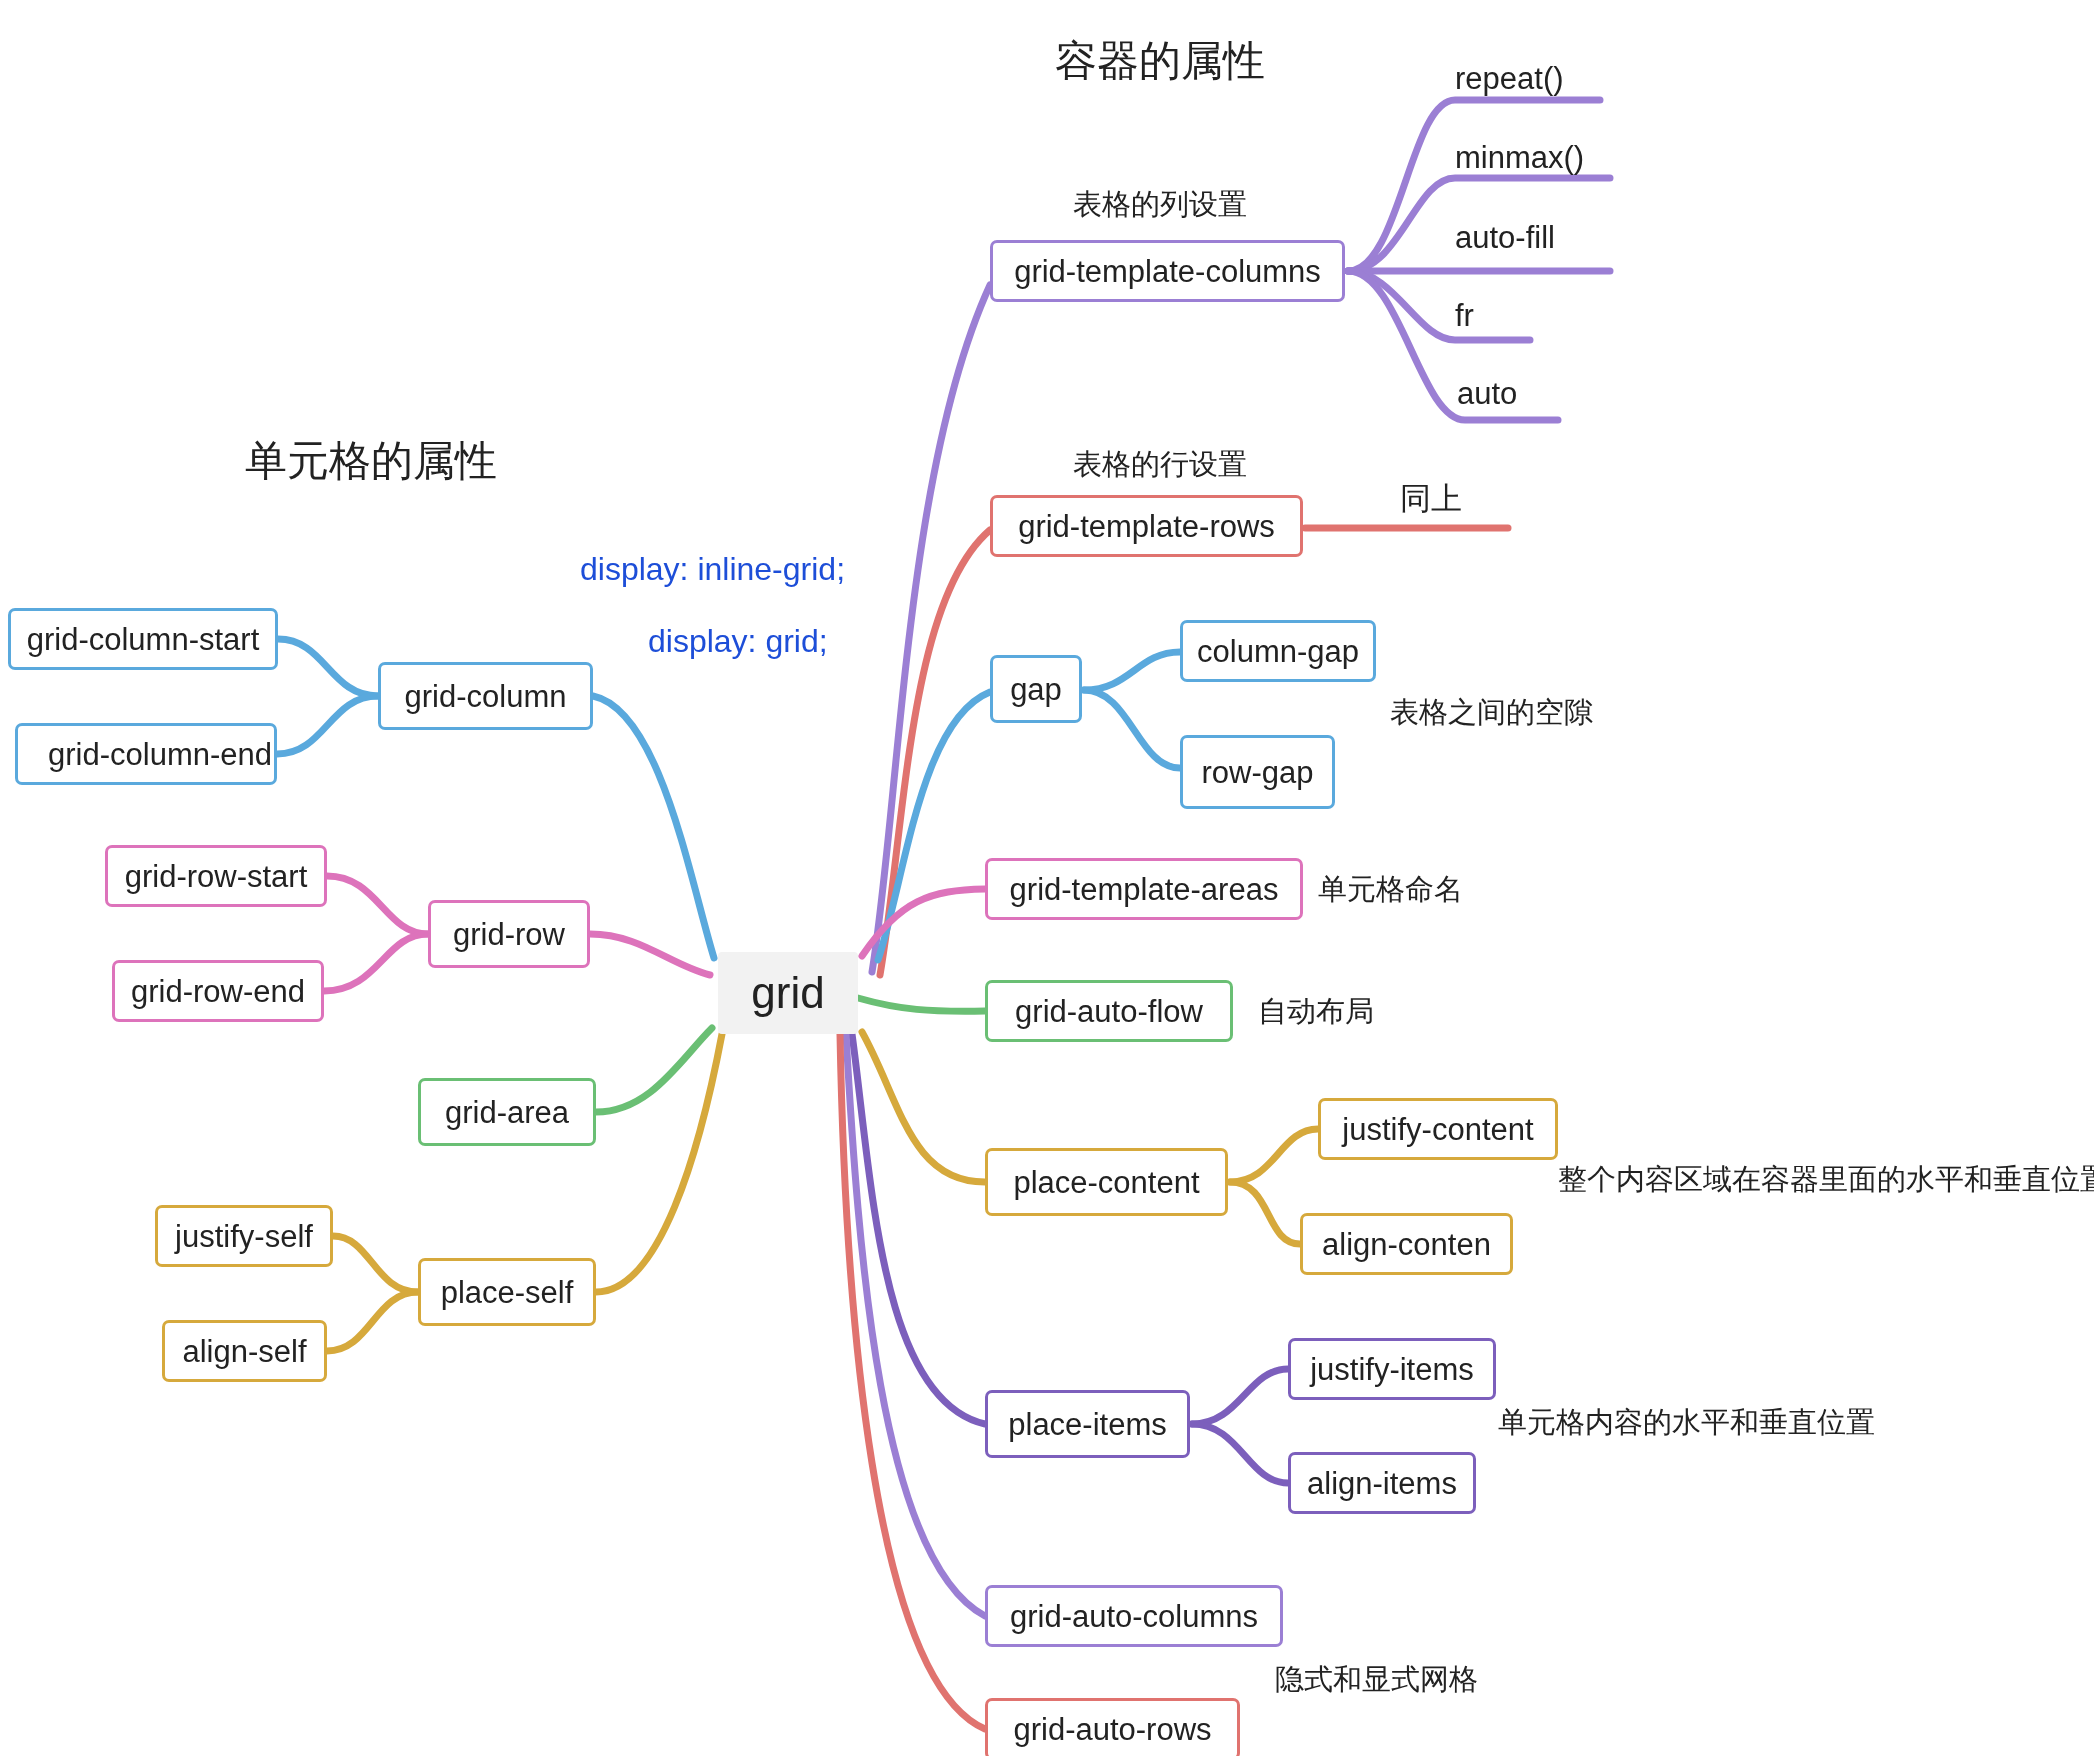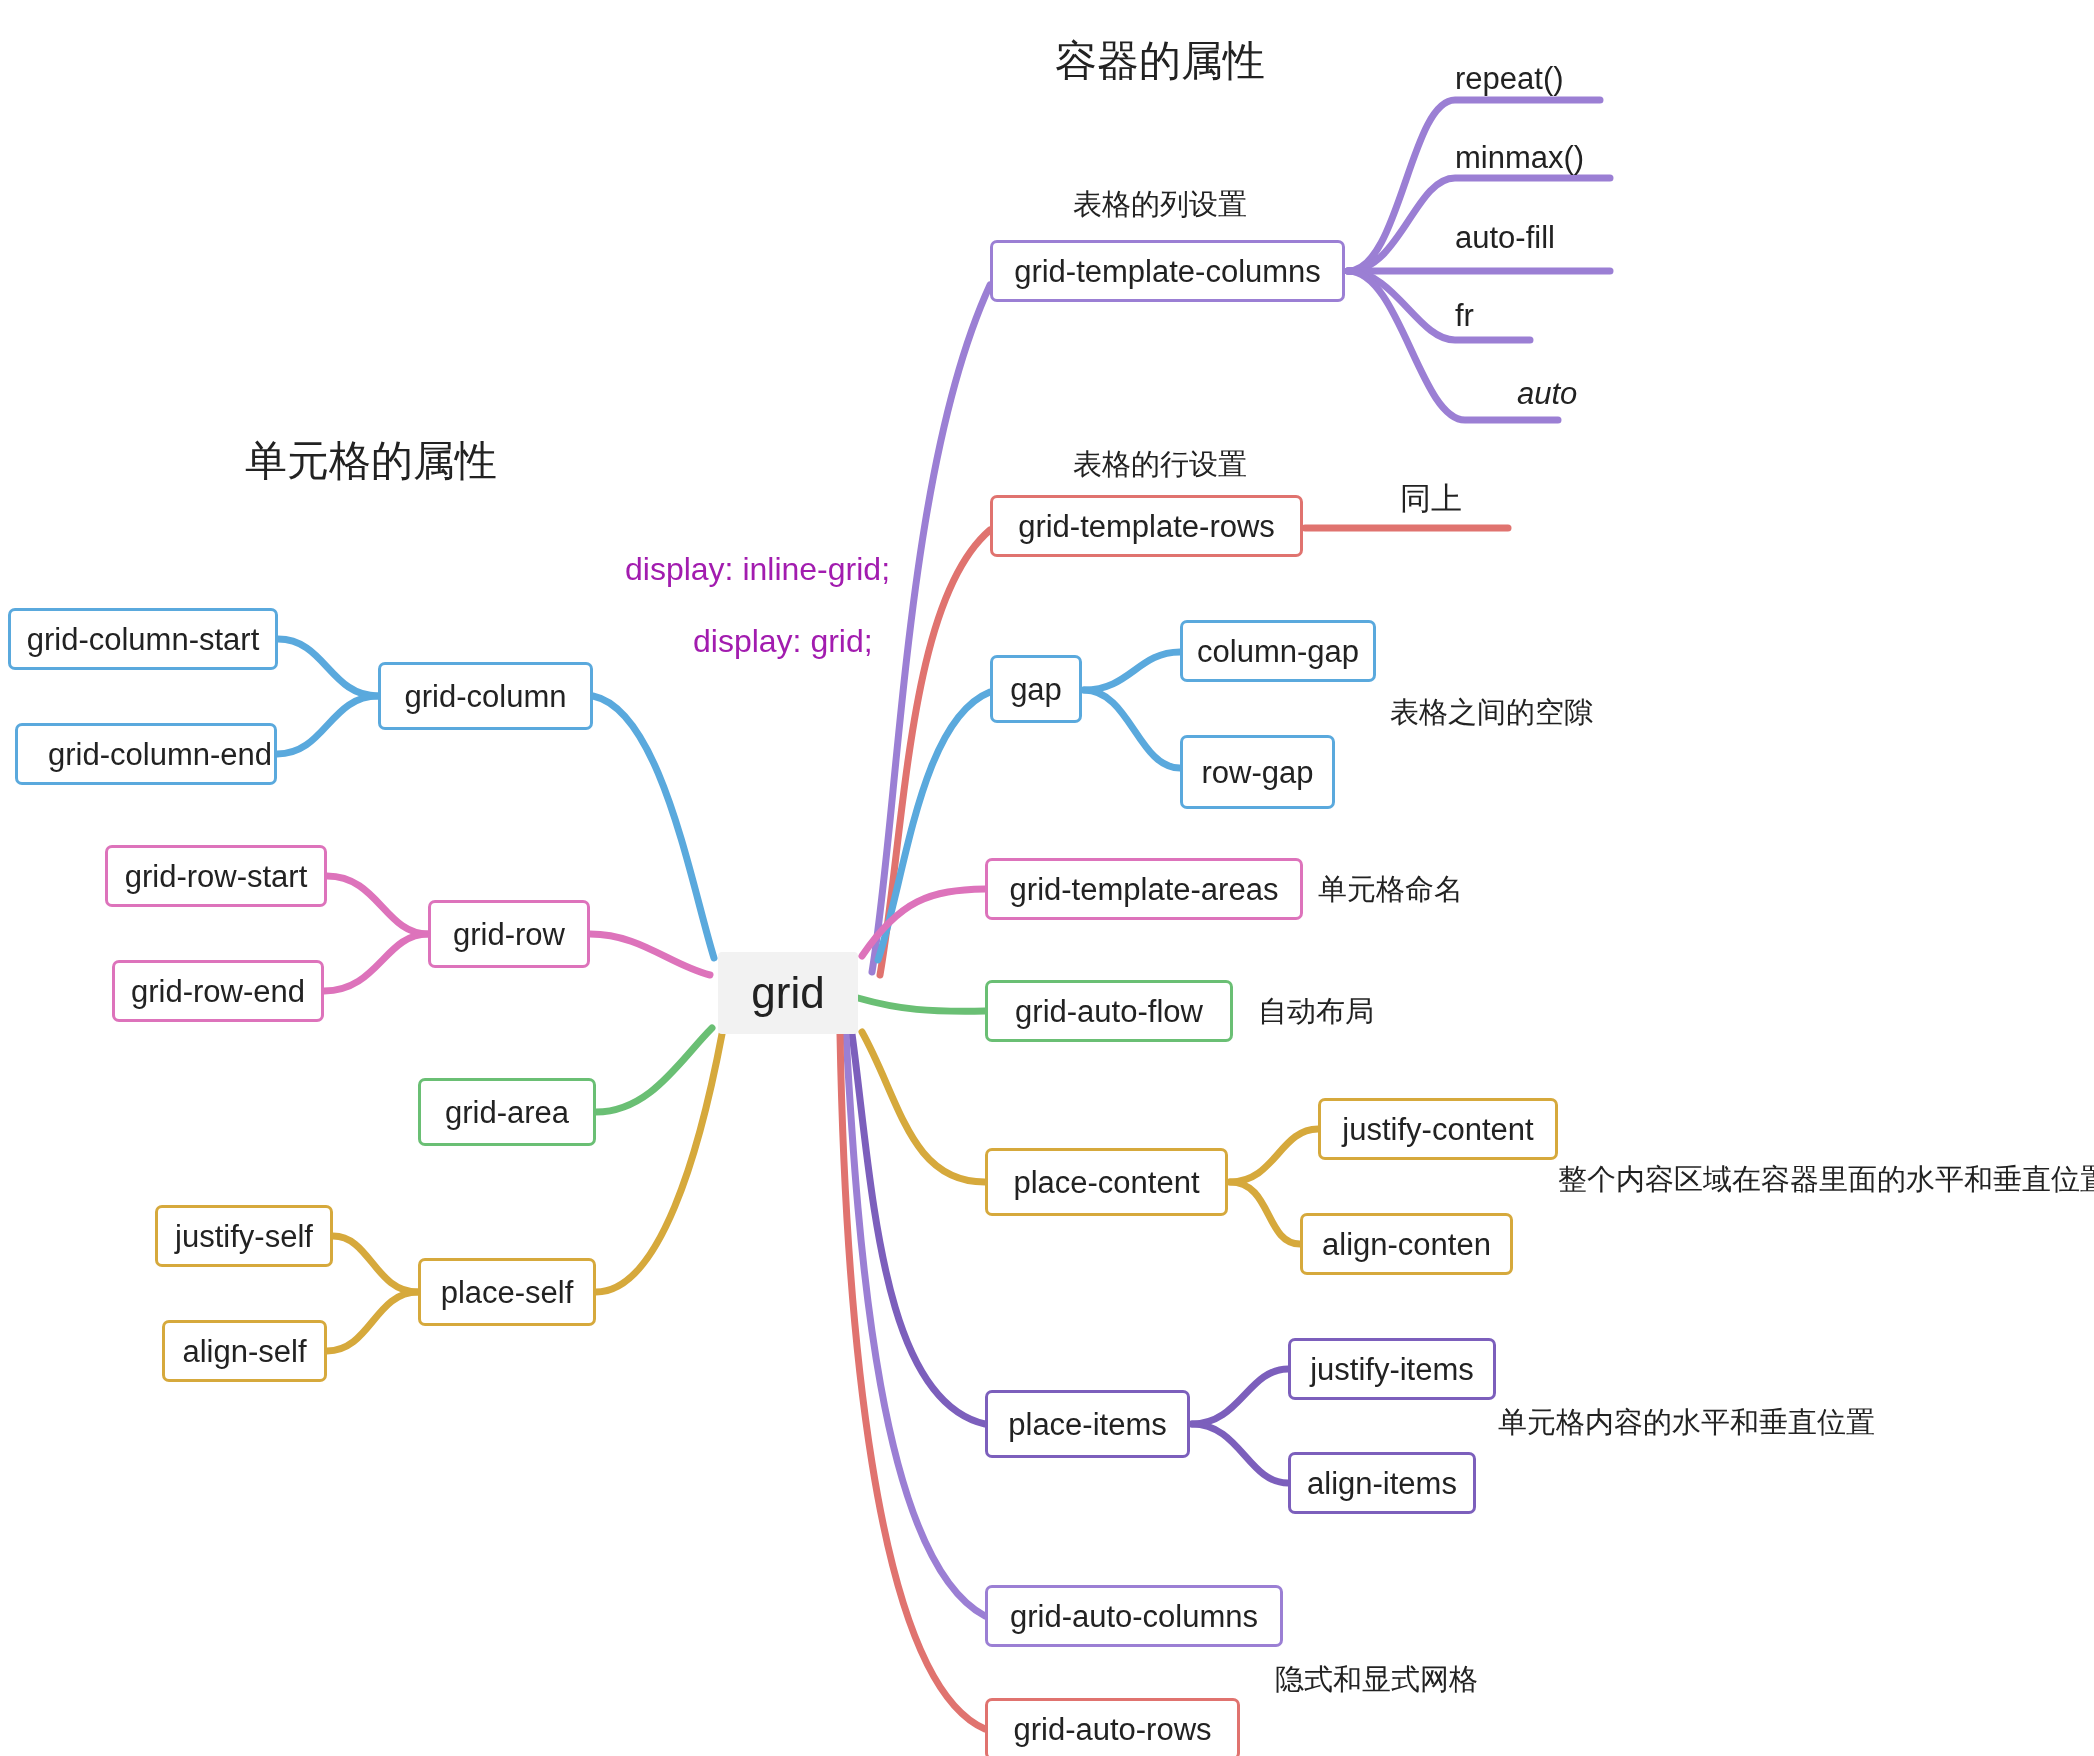--- a/index.html
+++ b/index.html
@@ -66,25 +66,24 @@
   }
   .heading-text {
     position: absolute;
     color: #222222;
     font-size: 42px;
     white-space: nowrap;
     line-height: 1;
   }
   .display-text {
     position: absolute;
-    color: #a21caf;
+    color: #1d4ed8;
     font-size: 32px;
     white-space: nowrap;
     line-height: 1;
-    margin-left: 45px;
   }
 </style>
 </head>
 <body>
 
 <div id="canvas">
 
   <svg class="links" viewBox="0 0 2094 1756">
     <g fill="none" stroke-width="7" stroke-linecap="round">
 
@@ -143,21 +142,21 @@
   <div class="display-text" style="left:648px; top:625px;">display: grid;</div>
 
   <div class="root-node" style="left:718px; top:952px; width:140px; height:82px;">grid</div>
 
   <div class="node" style="left:990px; top:240px; width:355px; height:62px; border-color:#9b7fd4;">grid-template-columns</div>
   <div class="note-text" style="left:1073px; top:190px;">表格的列设置</div>
   <div class="leaf-text" style="left:1455px; top:63px;">repeat()</div>
   <div class="leaf-text" style="left:1455px; top:142px;">minmax()</div>
   <div class="leaf-text" style="left:1455px; top:222px;">auto-fill</div>
   <div class="leaf-text" style="left:1455px; top:300px;">fr</div>
-  <div class="leaf-text" style="left:1517px; top:378px;font-style:italic;">auto</div>
+  <div class="leaf-text" style="left:1457px; top:378px;">auto</div>
 
   <div class="node" style="left:990px; top:495px; width:313px; height:62px; border-color:#e0736f;">grid-template-rows</div>
   <div class="note-text" style="left:1073px; top:450px;">表格的行设置</div>
   <div class="leaf-text" style="left:1400px; top:483px;">同上</div>
 
   <div class="node" style="left:990px; top:655px; width:92px; height:68px; border-color:#5aa9dd;">gap</div>
   <div class="node" style="left:1180px; top:620px; width:196px; height:62px; border-color:#5aa9dd;">column-gap</div>
   <div class="node" style="left:1180px; top:735px; width:155px; height:74px; border-color:#5aa9dd;">row-gap</div>
   <div class="note-text" style="left:1390px; top:698px;">表格之间的空隙</div>
 

